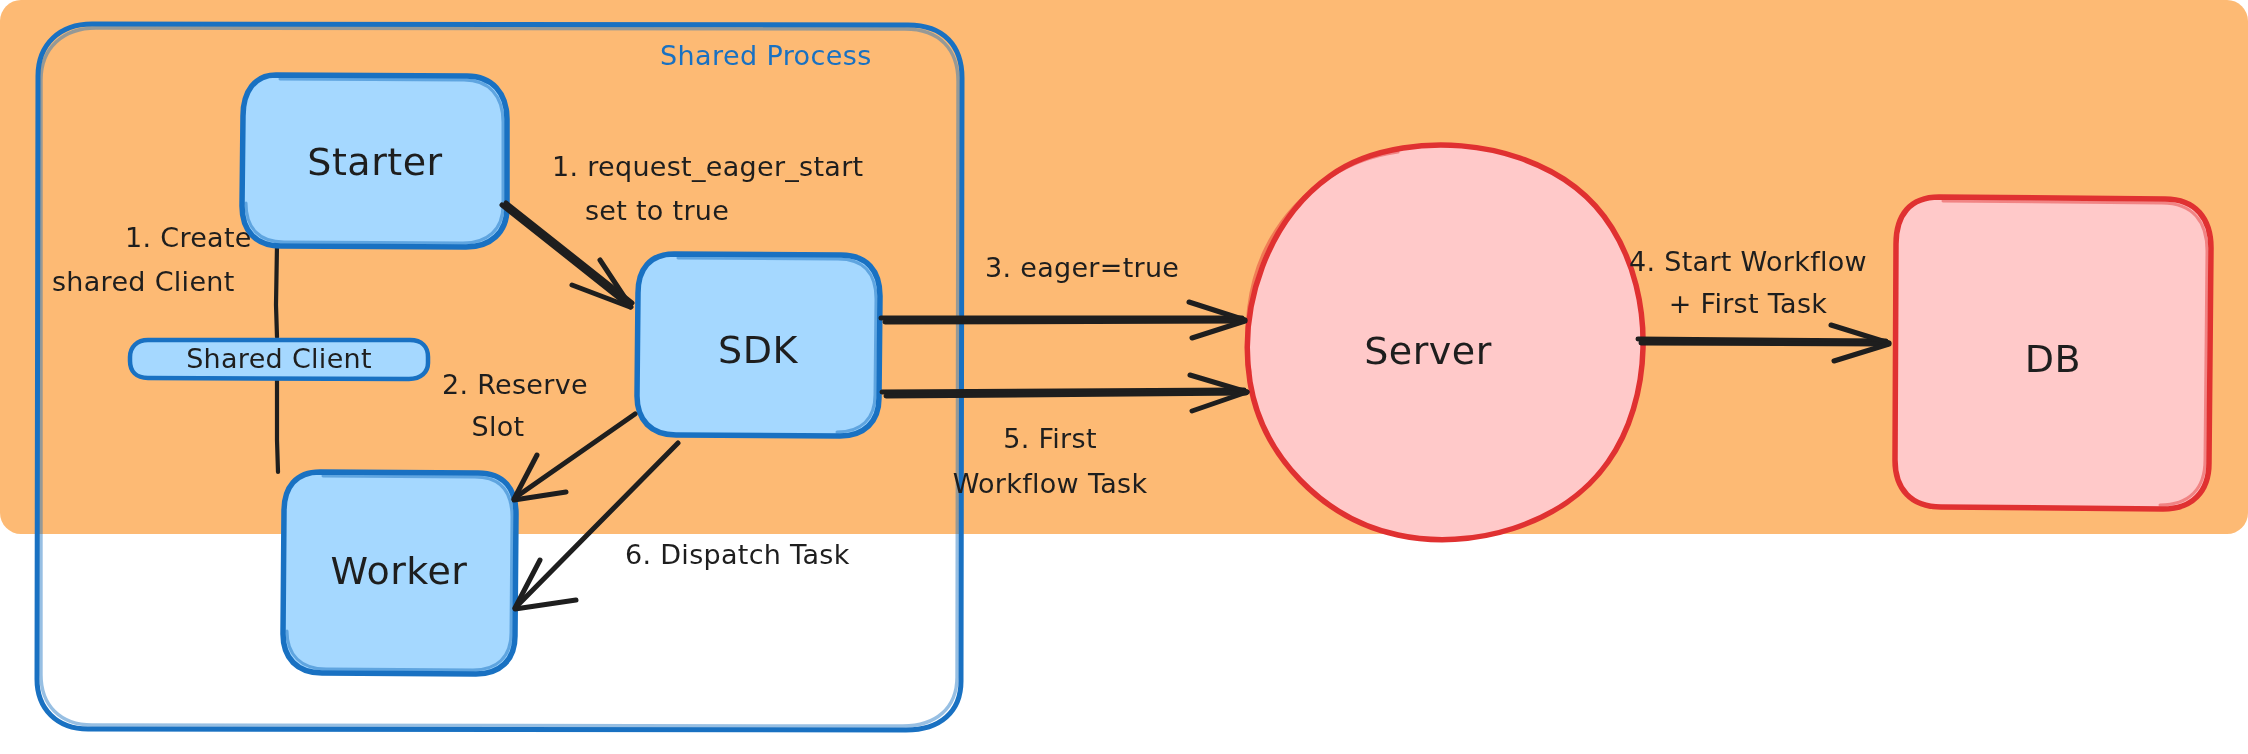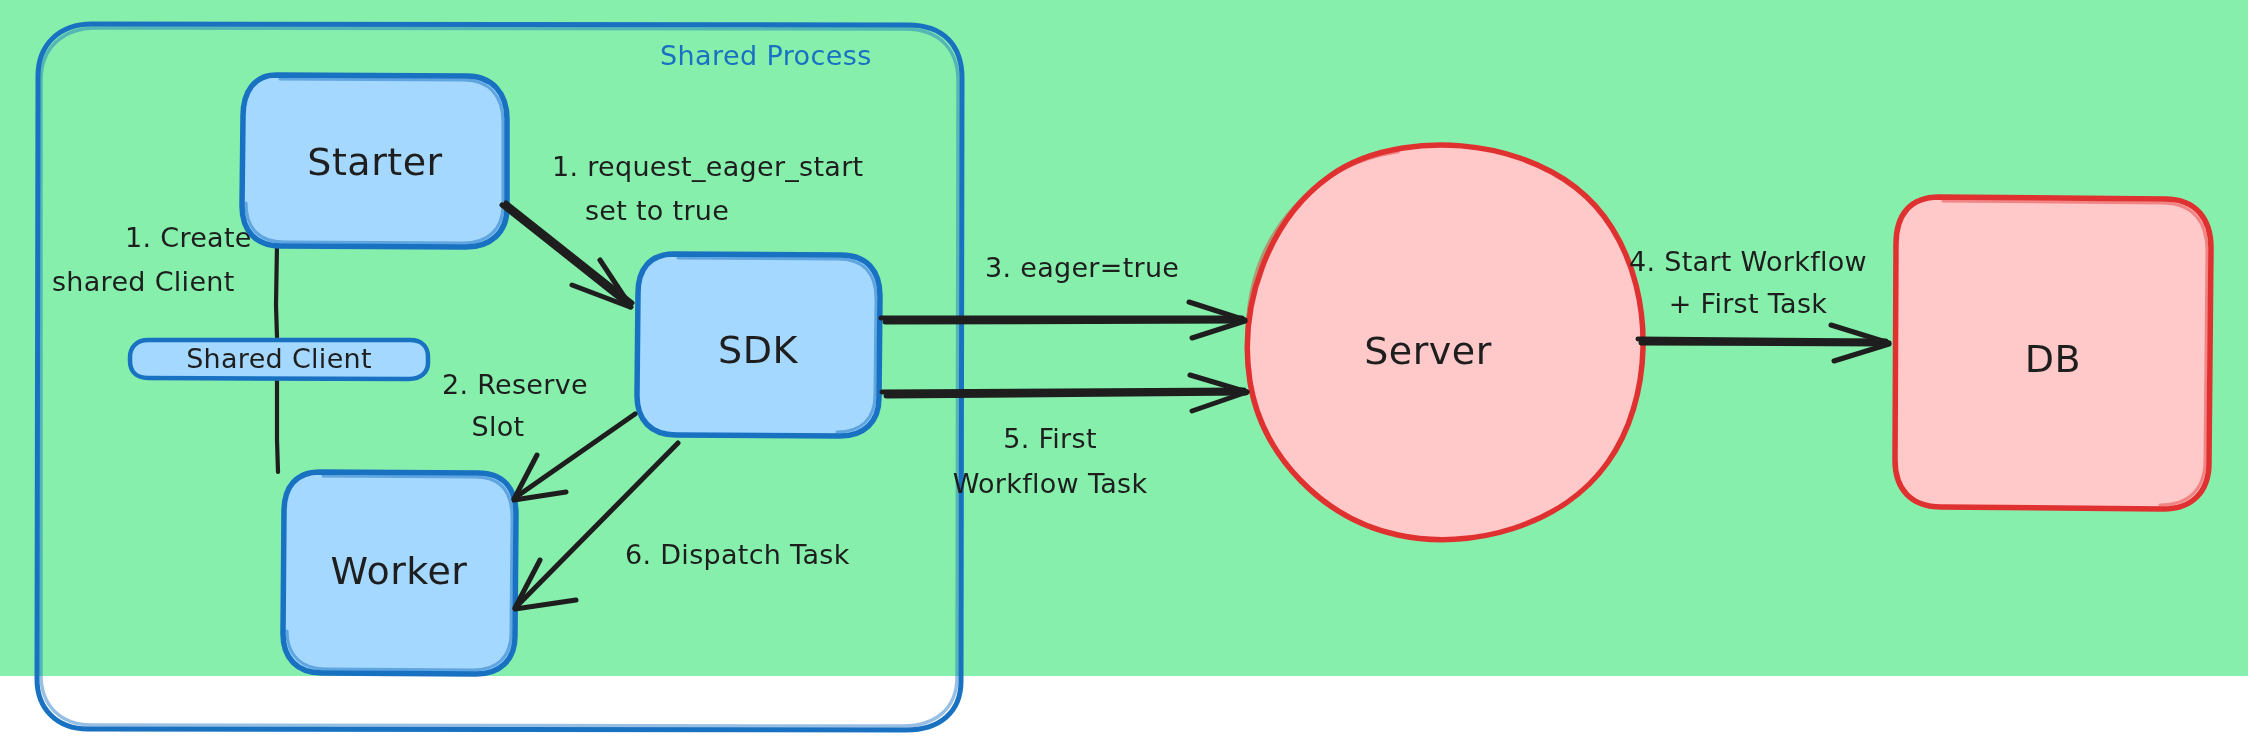--- a/index.html
+++ b/index.html
@@ -10,22 +10,23 @@
   }
   body {
     width: 2248px;
     height: 754px;
     font-family: "DejaVu Sans", sans-serif;
     overflow: hidden;
   }
   #diagram-root {
     position: relative;
     width: 2248px;
-    height: 676px;
-    background: #86efac;
+    height: 534px;
+    background: #fdba74;
+    border-radius: 21px;
   }
   svg#diagram-svg {
     display: block;
     width: 2248px;
     height: 754px;
   }
   
   .dtext {
     font-family: "DejaVu Sans", sans-serif;
     fill: #1e1e1e;

